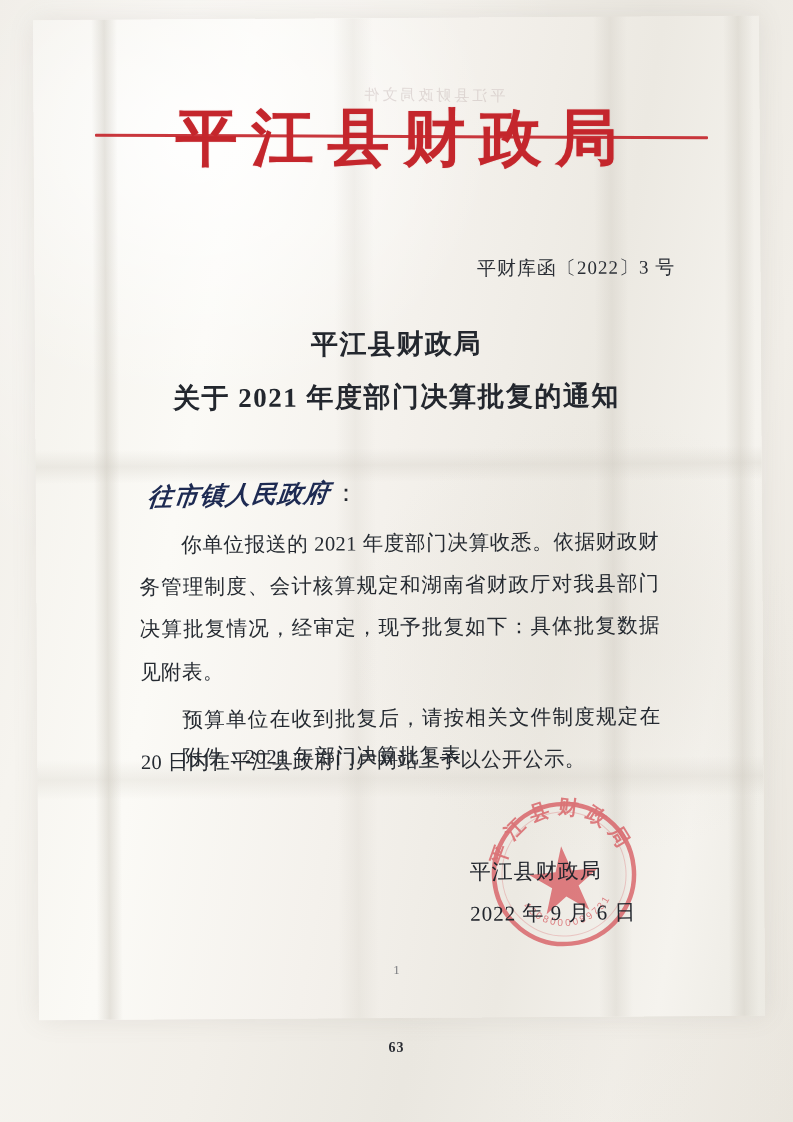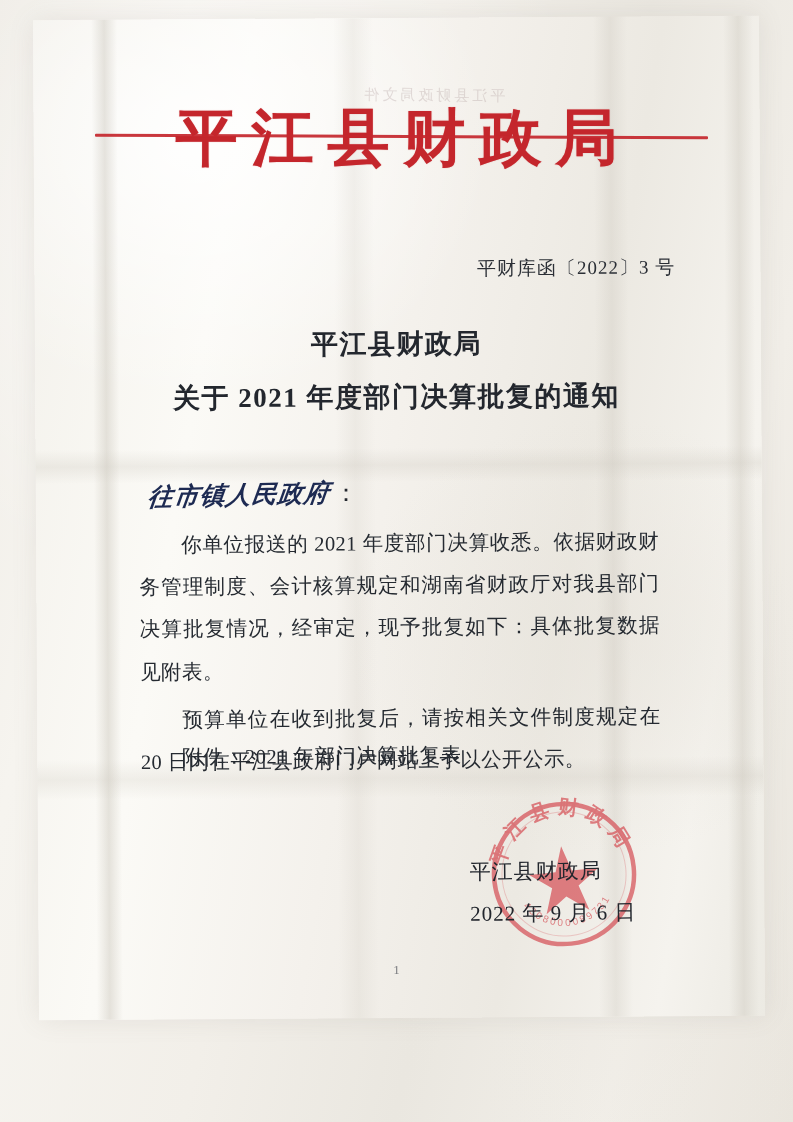--- a/index.html
+++ b/index.html
@@ -300,14 +300,15 @@
     <span class="sr-only">4308000089731</span>
   </div>
 
   <div id="signature-block">
     <div class="sig-line">平江县财政局</div>
     <div class="sig-line">2022 年 9 月 6 日</div>
   </div>
 
   <div id="inner-page-number">1</div>
 
+  <div id="scan-page-number">63</div>
 
 </div>
 
 </body></html>

